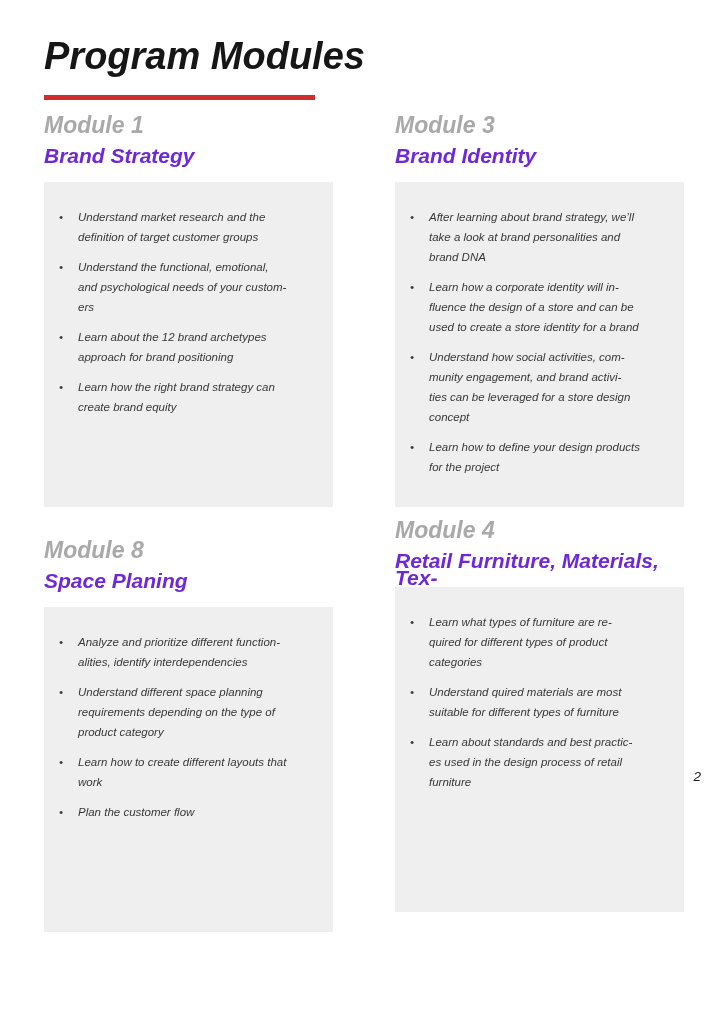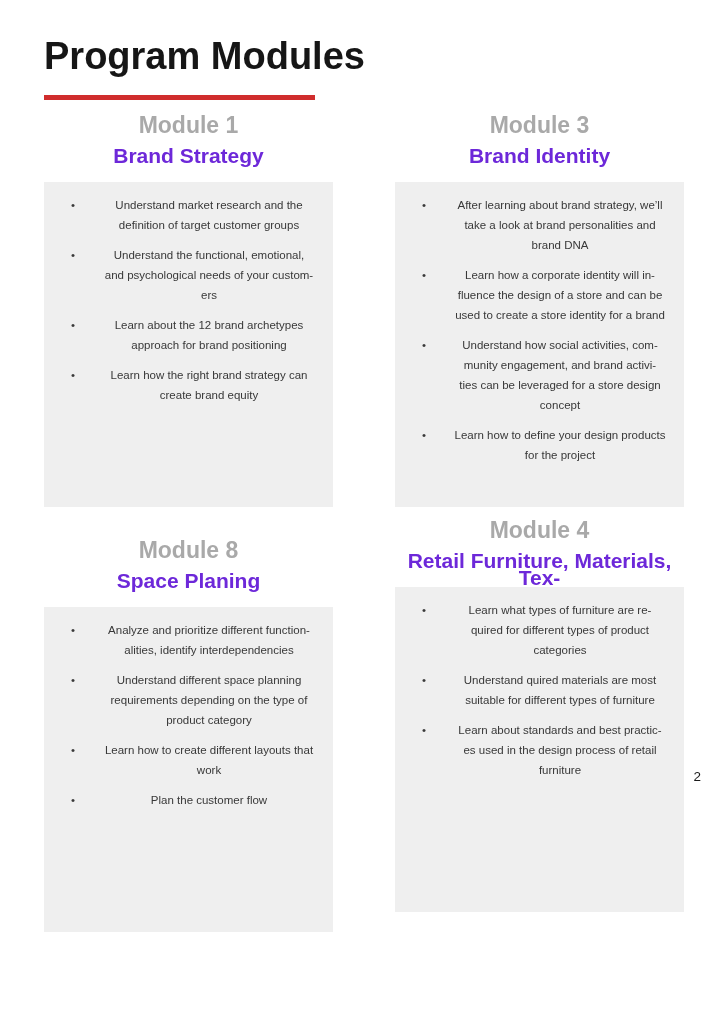--- a/index.html
+++ b/index.html
@@ -7,36 +7,37 @@
     width: 724px; height: 1024px;
     background: #ffffff;
     font-family: "Liberation Sans", sans-serif;
     position: relative;
     overflow: hidden;
   }
   .page {
     position: absolute; left: 0; top: 0;
     width: 724px; height: 804px;
     background: #ffffff;
+    font-style: italic;
   }
   .page-title {
     position: absolute; left: 44px; top: 36px;
     margin: 0;
     font-size: 38px; line-height: 40px;
     font-weight: bold; color: #161616;
     letter-spacing: 0px;
   }
   .title-rule {
     position: absolute; left: 44px; top: 95px;
     width: 271px; height: 5px;
     background: #d02d2d;
   }
   .module-card {
     position: absolute;
-    width: 289px; height: 399px; text-align: center;
+    width: 289px; height: 399px;
   }
   .module-card.pos-1 { left: 44px;  top: 112px; }
   .module-card.pos-2 { left: 395px; top: 112px; }
   .module-card.pos-3 { left: 44px;  top: 537px; }
   .module-card.pos-4 { left: 395px; top: 517px; }
   .module-heading {
     margin: 0;
     font-size: 23px; line-height: 26px;
     font-weight: bold; color: #a9a9a9;
   }
@@ -46,22 +47,22 @@
     font-weight: bold; color: #6d28d9;
     white-space: pre-line;
   }
   .module-box {
     position: absolute; left: 0; top: 70px;
     width: 289px; height: 325px;
     background: #efefef;
     box-sizing: border-box;
   }
   ul.bullets {
-    margin: 0;
-    padding: 13px 5px 0 46px;
+    margin: 12px;
+    padding: 13px 5px 0 22px;
     list-style: none;
   }
   ul.bullets li {
     position: relative;
     font-size: 11.5px; line-height: 20px;
     color: #383838;
     white-space: pre-line;
   }
   ul.bullets li::before {
     content: "\2022";

